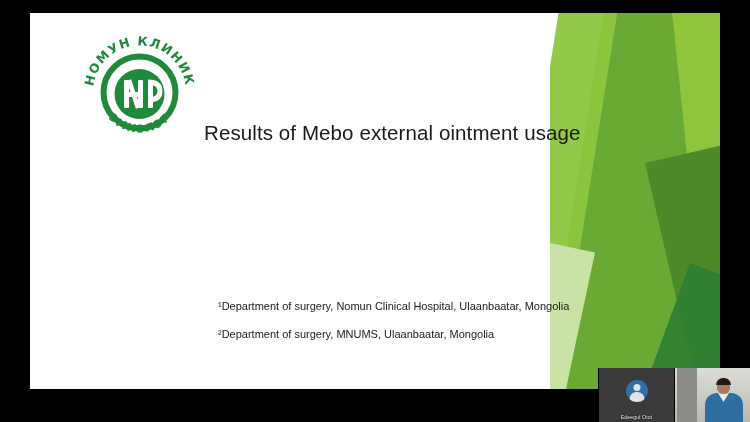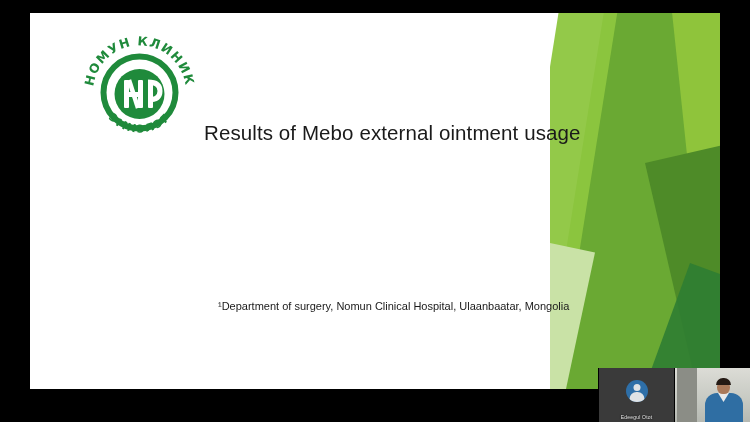--- a/index.html
+++ b/index.html
@@ -266,20 +266,21 @@
         </g>
       </svg>
     </div>
 
     <div class="title">
       <div>Results of Mebo external ointment usage</div>
     </div>
 
 
     <div class="affil affil1">¹Department of surgery, Nomun Clinical Hospital, Ulaanbaatar, Mongolia</div>
+    <div class="affil affil2">²Department of surgery, MNUMS, Ulaanbaatar, Mongolia</div>
 
   </div>
 
   <div class="tiles">
 
     <div class="tile tile-a">
       <div class="avatar-circle">
         <div class="avatar-head"></div>
         <div class="avatar-body"></div>
       </div>

